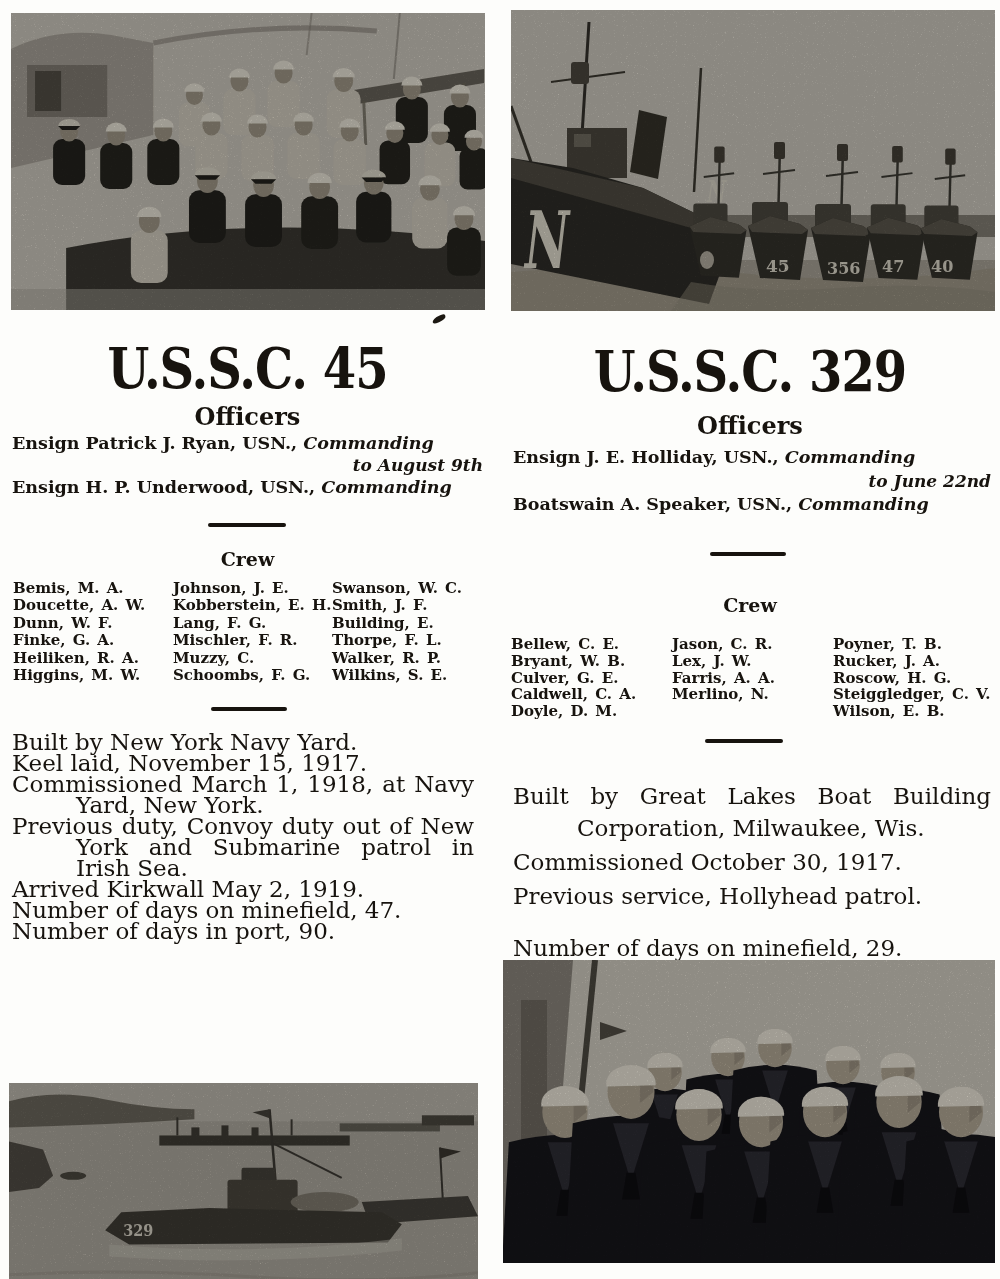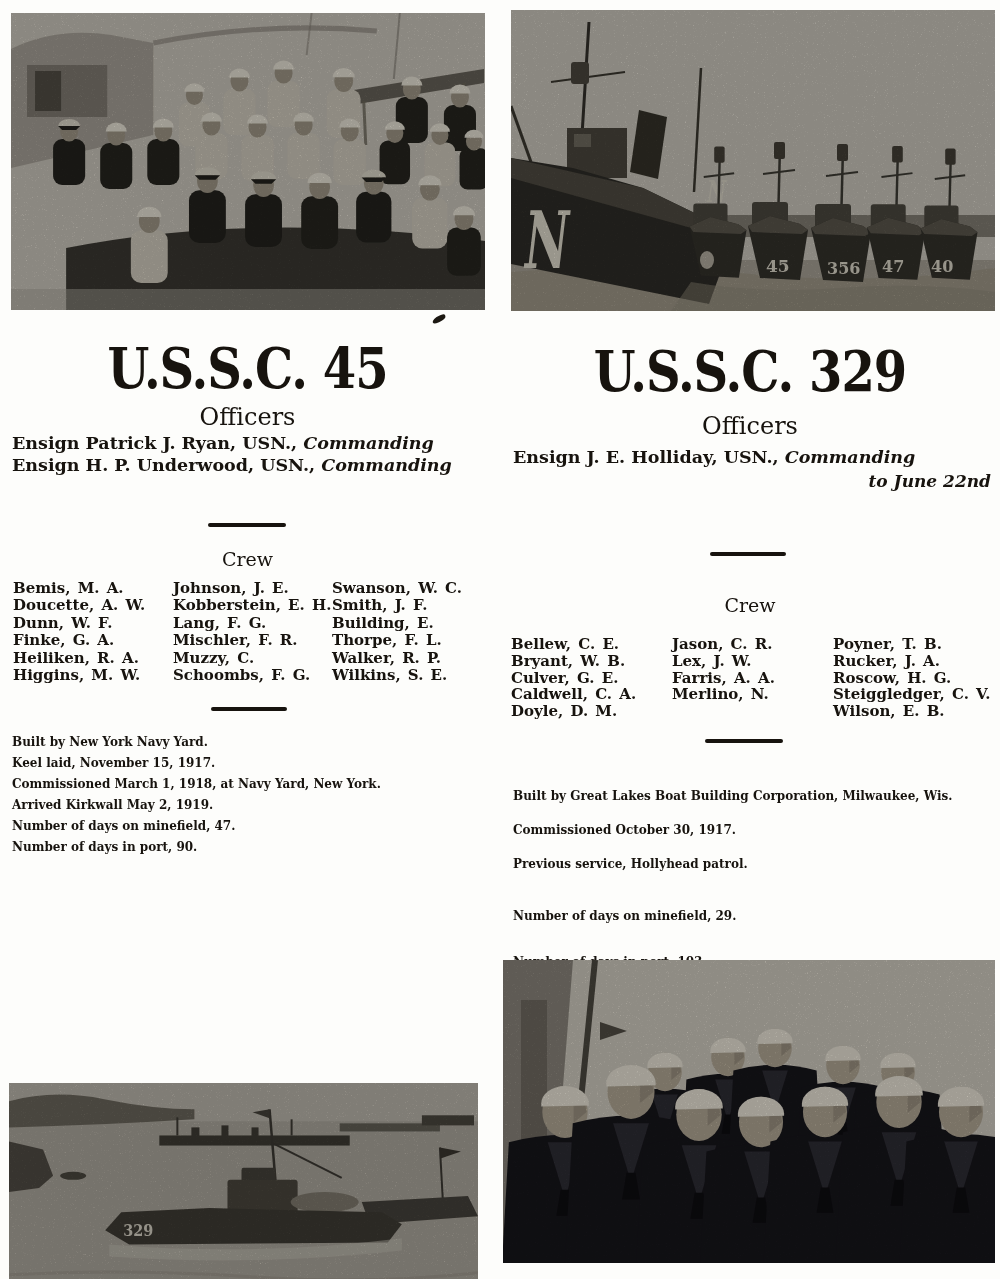--- a/index.html
+++ b/index.html
@@ -10,31 +10,31 @@
     color:#17130e;
   }
   .abs{position:absolute;}
   .photo{position:absolute;margin:0;padding:0;line-height:0;}
   .photo svg{display:block;}
   .ship-title{
     text-align:center;font-size:48px;font-weight:bold;line-height:52px;
     letter-spacing:-1px;white-space:nowrap;
   }
   .ship-title .stretch{display:inline-block;transform:scaleY(1.18);transform-origin:center bottom;}
-  .subhead{text-align:center;font-weight:400;}
+  .subhead{text-align:center;font-weight:700;}
   .officers-heading{font-size:24px;line-height:26px;}
   .crew-heading{font-size:19px;line-height:28px;}
   .off-block{font-size:17.5px;font-weight:600;}
   .off-line{white-space:nowrap;}
   .off-line i{font-style:italic;}
   .off-note{text-align:right;font-style:italic;font-size:17px;}
   .rule{position:absolute;height:3.6px;background:#17130e;border-radius:2px;}
   .crew-col{position:absolute;font-size:15px;font-weight:600;word-spacing:2px;white-space:nowrap;}
   .crew-col span{display:block;}
-  .details{position:absolute;font-size:12px;font-weight:700;text-align:justify;}
+  .details{position:absolute;font-size:23px;font-weight:400;text-align:justify;}
   .details p{margin:0;padding-left:64px;text-indent:-64px;}
   .ink-mark{
     position:absolute;left:432px;top:316px;width:14px;height:6px;
     background:#1c1812;border-radius:70% 30% 60% 40%;transform:rotate(-22deg);
   }
 </style>
 </head>
 <body>
 
 <div class="page">
@@ -173,20 +173,21 @@
   </figure>
 
   <section>
     <div class="abs ship-title" style="left:10px;top:347px;width:475px">
       <span class="stretch">U.S.S.C. 45</span>
     </div>
     <div class="abs subhead officers-heading" style="left:10px;top:404px;width:475px">Officers</div>
 
     <div class="abs off-block" style="left:12px;top:432px;width:471px;line-height:22px">
       <div class="off-line"><span>Ensign Patrick J. Ryan, USN., </span><i>Commanding</i></div>
+      <div class="off-note">to August 9th</div>
       <div class="off-line"><span>Ensign H. P. Underwood, USN., </span><i>Commanding</i></div>
     </div>
 
     <div class="rule" style="left:208px;top:523px;width:78px"></div>
 
     <div class="abs subhead crew-heading" style="left:10px;top:545px;width:475px">Crew</div>
 
     <div class="crew-col" style="left:13px;top:580px;line-height:17.4px">
       <span>Bemis, M. A.</span>
       <span>Doucette, A. W.</span>
@@ -211,35 +212,37 @@
       <span>Walker, R. P.</span>
       <span>Wilkins, S. E.</span>
     </div>
 
     <div class="rule" style="left:211px;top:707px;width:76px"></div>
 
     <div class="details" style="left:12px;top:732px;width:462px;line-height:21px">
       <p>Built by New York Navy Yard.</p>
       <p>Keel laid, November 15, 1917.</p>
       <p>Commissioned March 1, 1918, at Navy Yard, New York.</p>
+      <p>Previous duty, Convoy duty out of New York and Submarine patrol in Irish Sea.</p>
       <p>Arrived Kirkwall May 2, 1919.</p>
       <p>Number of days on minefield, 47.</p>
       <p>Number of days in port, 90.</p>
     </div>
   </section>
 
   <section>
     <div class="abs ship-title" style="left:505px;top:350px;width:490px">
       <span class="stretch">U.S.S.C. 329</span>
     </div>
     <div class="abs subhead officers-heading" style="left:505px;top:413px;width:490px">Officers</div>
 
     <div class="abs off-block" style="left:513px;top:446px;width:478px;line-height:23.5px">
       <div class="off-line"><span>Ensign J. E. Holliday, USN., </span><i>Commanding</i></div>
       <div class="off-note">to June 22nd</div>
+      <div class="off-line"><span>Boatswain A. Speaker, USN., </span><i>Commanding</i></div>
     </div>
 
     <div class="rule" style="left:710px;top:552px;width:76px"></div>
 
     <div class="abs subhead crew-heading" style="left:505px;top:591px;width:490px">Crew</div>
 
     <div class="crew-col" style="left:511px;top:636px;line-height:16.8px">
       <span>Bellew, C. E.</span>
       <span>Bryant, W. B.</span>
       <span>Culver, G. E.</span>

